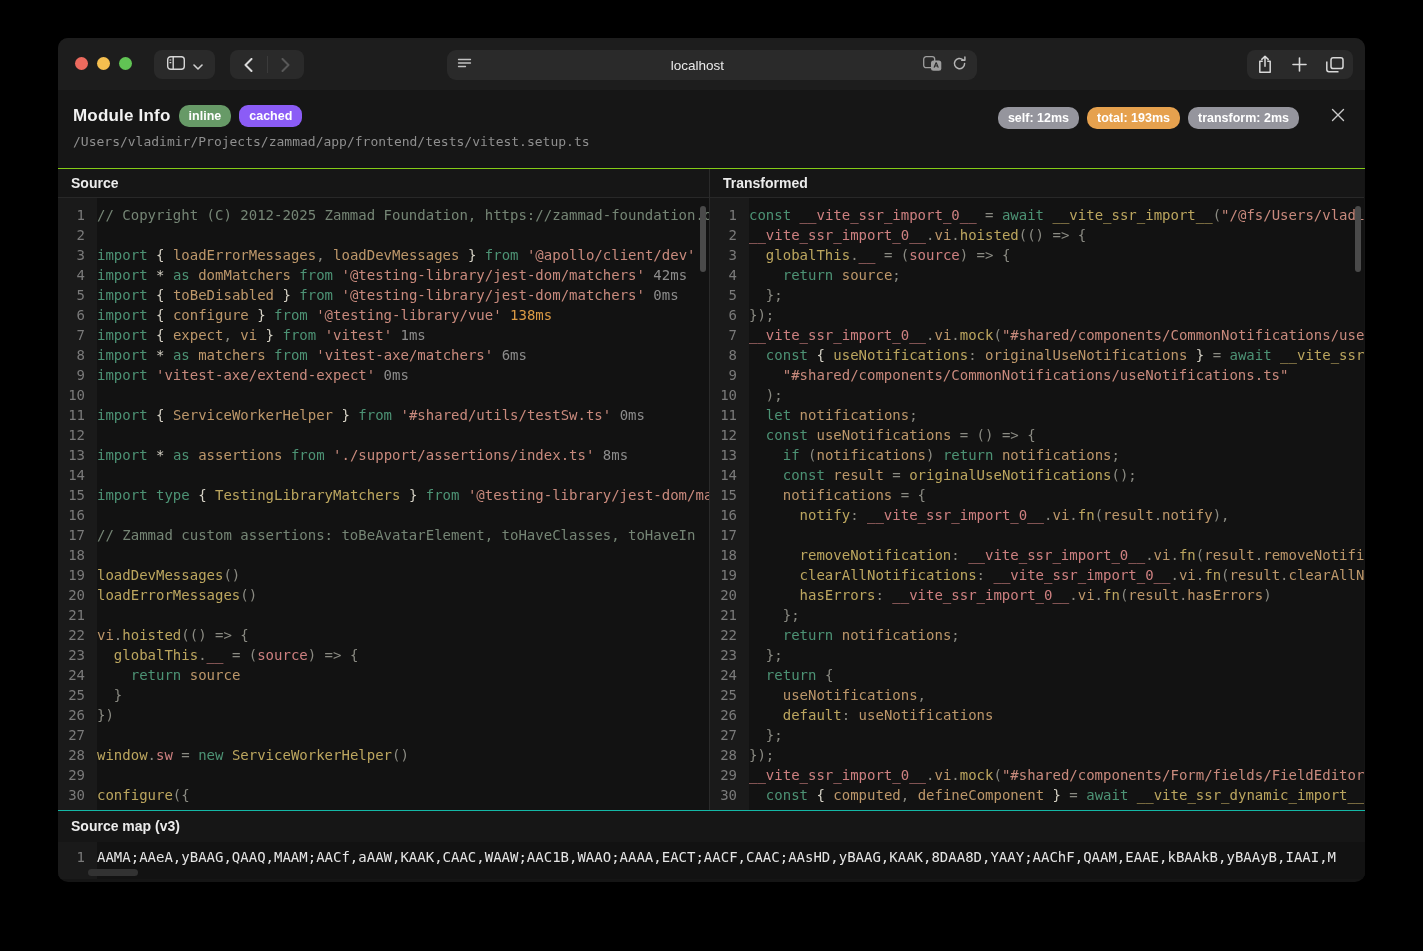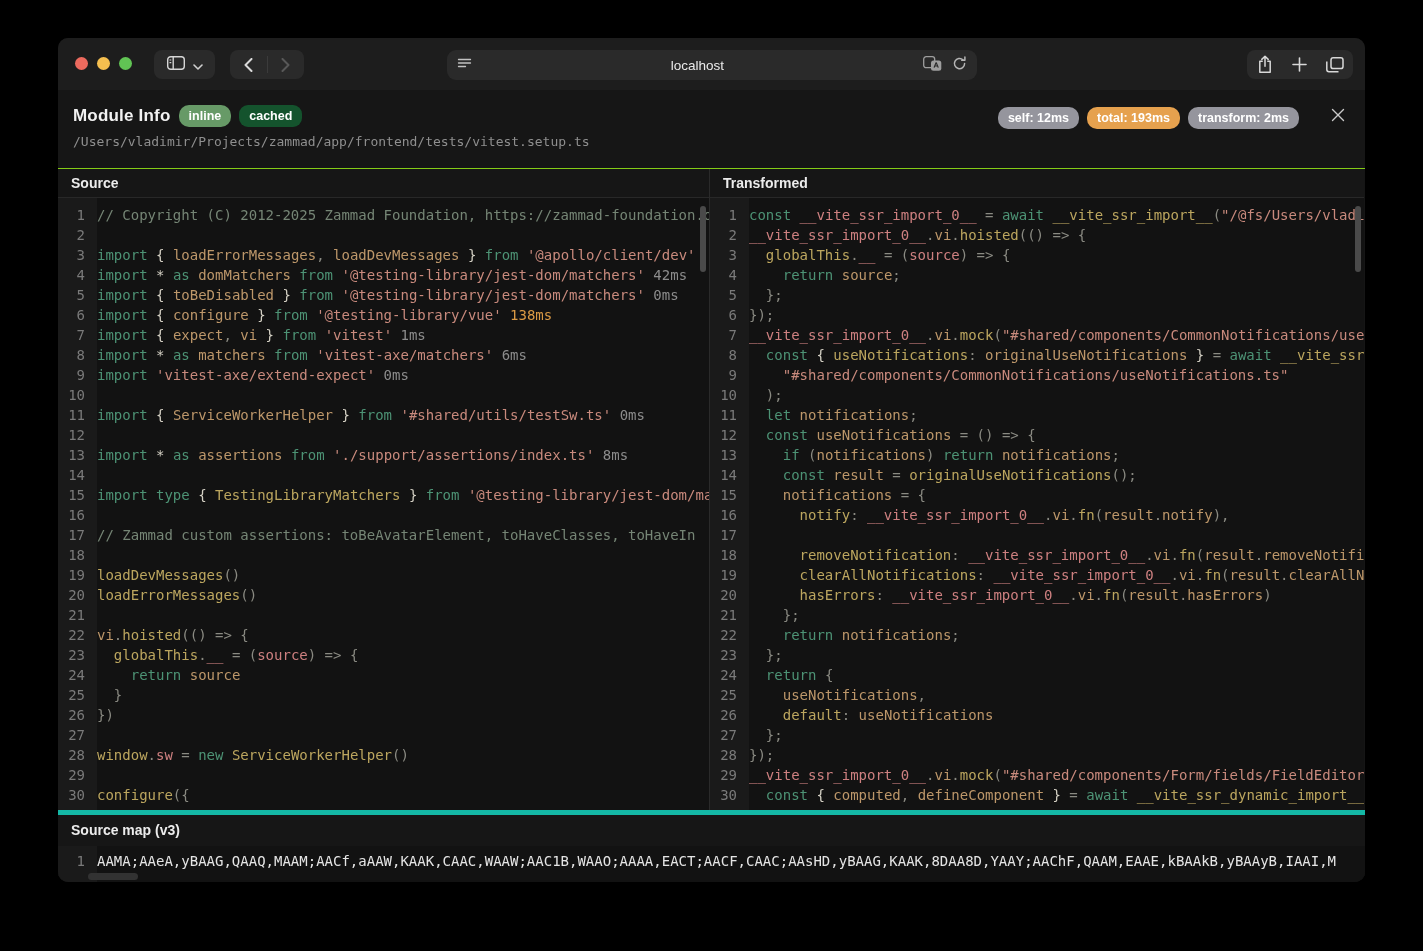--- a/index.html
+++ b/index.html
@@ -49,21 +49,21 @@
   .ln { width:33px; flex:none; text-align:right; padding-right:6px; color:#7a7a7a; position:relative; }
   .lc { padding-left:6px; }
   .tk-k { color:#4d9375; } .tk-s { color:#c98a7d; } .tk-f { color:#bca65f; }
   .tk-v { color:#bd976a; } .tk-r { color:#ce8080; } .tk-c { color:#758575; }
   .tk-p { color:#8a8a82; } .tk-w { color:#d4d0c4; } .tk-n { color:#8c8c8c; }
   .tk-t { color:#db9a45; } .tk-m { color:#e5e5e5; }
   .vthumb { position:absolute; right:2px; top:7px; width:6px; height:66px; background:#4a4a4a;
             border-radius:3px; }
 
   
-  .sourcemap { border-top:5px solid #14b8a6; background:#161616; }
+  .sourcemap { border-top:1px solid #14b8a6; background:#161616; }
   .sm-title { height:31px; line-height:31px; padding-left:13px; color:#ececec; font-size:14px;
               font-weight:700; }
   .sm-code { position:relative; background:#121212; height:37px; padding-top:5px;
              font-family:"DejaVu Sans Mono",monospace; font-size:14px; line-height:20px; overflow:hidden; }
   .sm-code::before { content:''; position:absolute; left:0; top:0; bottom:0; width:39px; background:#1a1a1a; }
   .hthumb { position:absolute; left:30px; bottom:3px; width:50px; height:7px; background:#323232;
             border-radius:4px; }
 </style>
 </head>
 <body>
@@ -161,21 +161,21 @@
         </svg>
       </span>
     </div>
   </div>
 
   <div class="mod-header">
     <div class="title-row">
       <span class="page-title">Module Info</span>
       <span style="display:flex;gap:8px">
           <span class="badge" style="background: rgb(103, 154, 103);">inline</span>
-          <span class="badge" style="background: #14532d; border-radius: 9px;">cached</span>
+          <span class="badge" style="background: #8b5cf6; border-radius: 9px;">cached</span>
         </span>
     </div>
     <div class="timings">
         <span class="badge" style="background: rgb(149, 149, 157);">self: 12ms</span>
         <span class="badge" style="background: rgb(230, 161, 78);">total: 193ms</span>
         <span class="badge" style="background: rgb(149, 149, 157);">transform: 2ms</span>
       </div>
     <span class="close-btn">
       <svg width="14" height="14" viewBox="0 0 14 14" fill="none">
         <g stroke="#c9c9c9" stroke-width="1.4" stroke-linecap="round">

